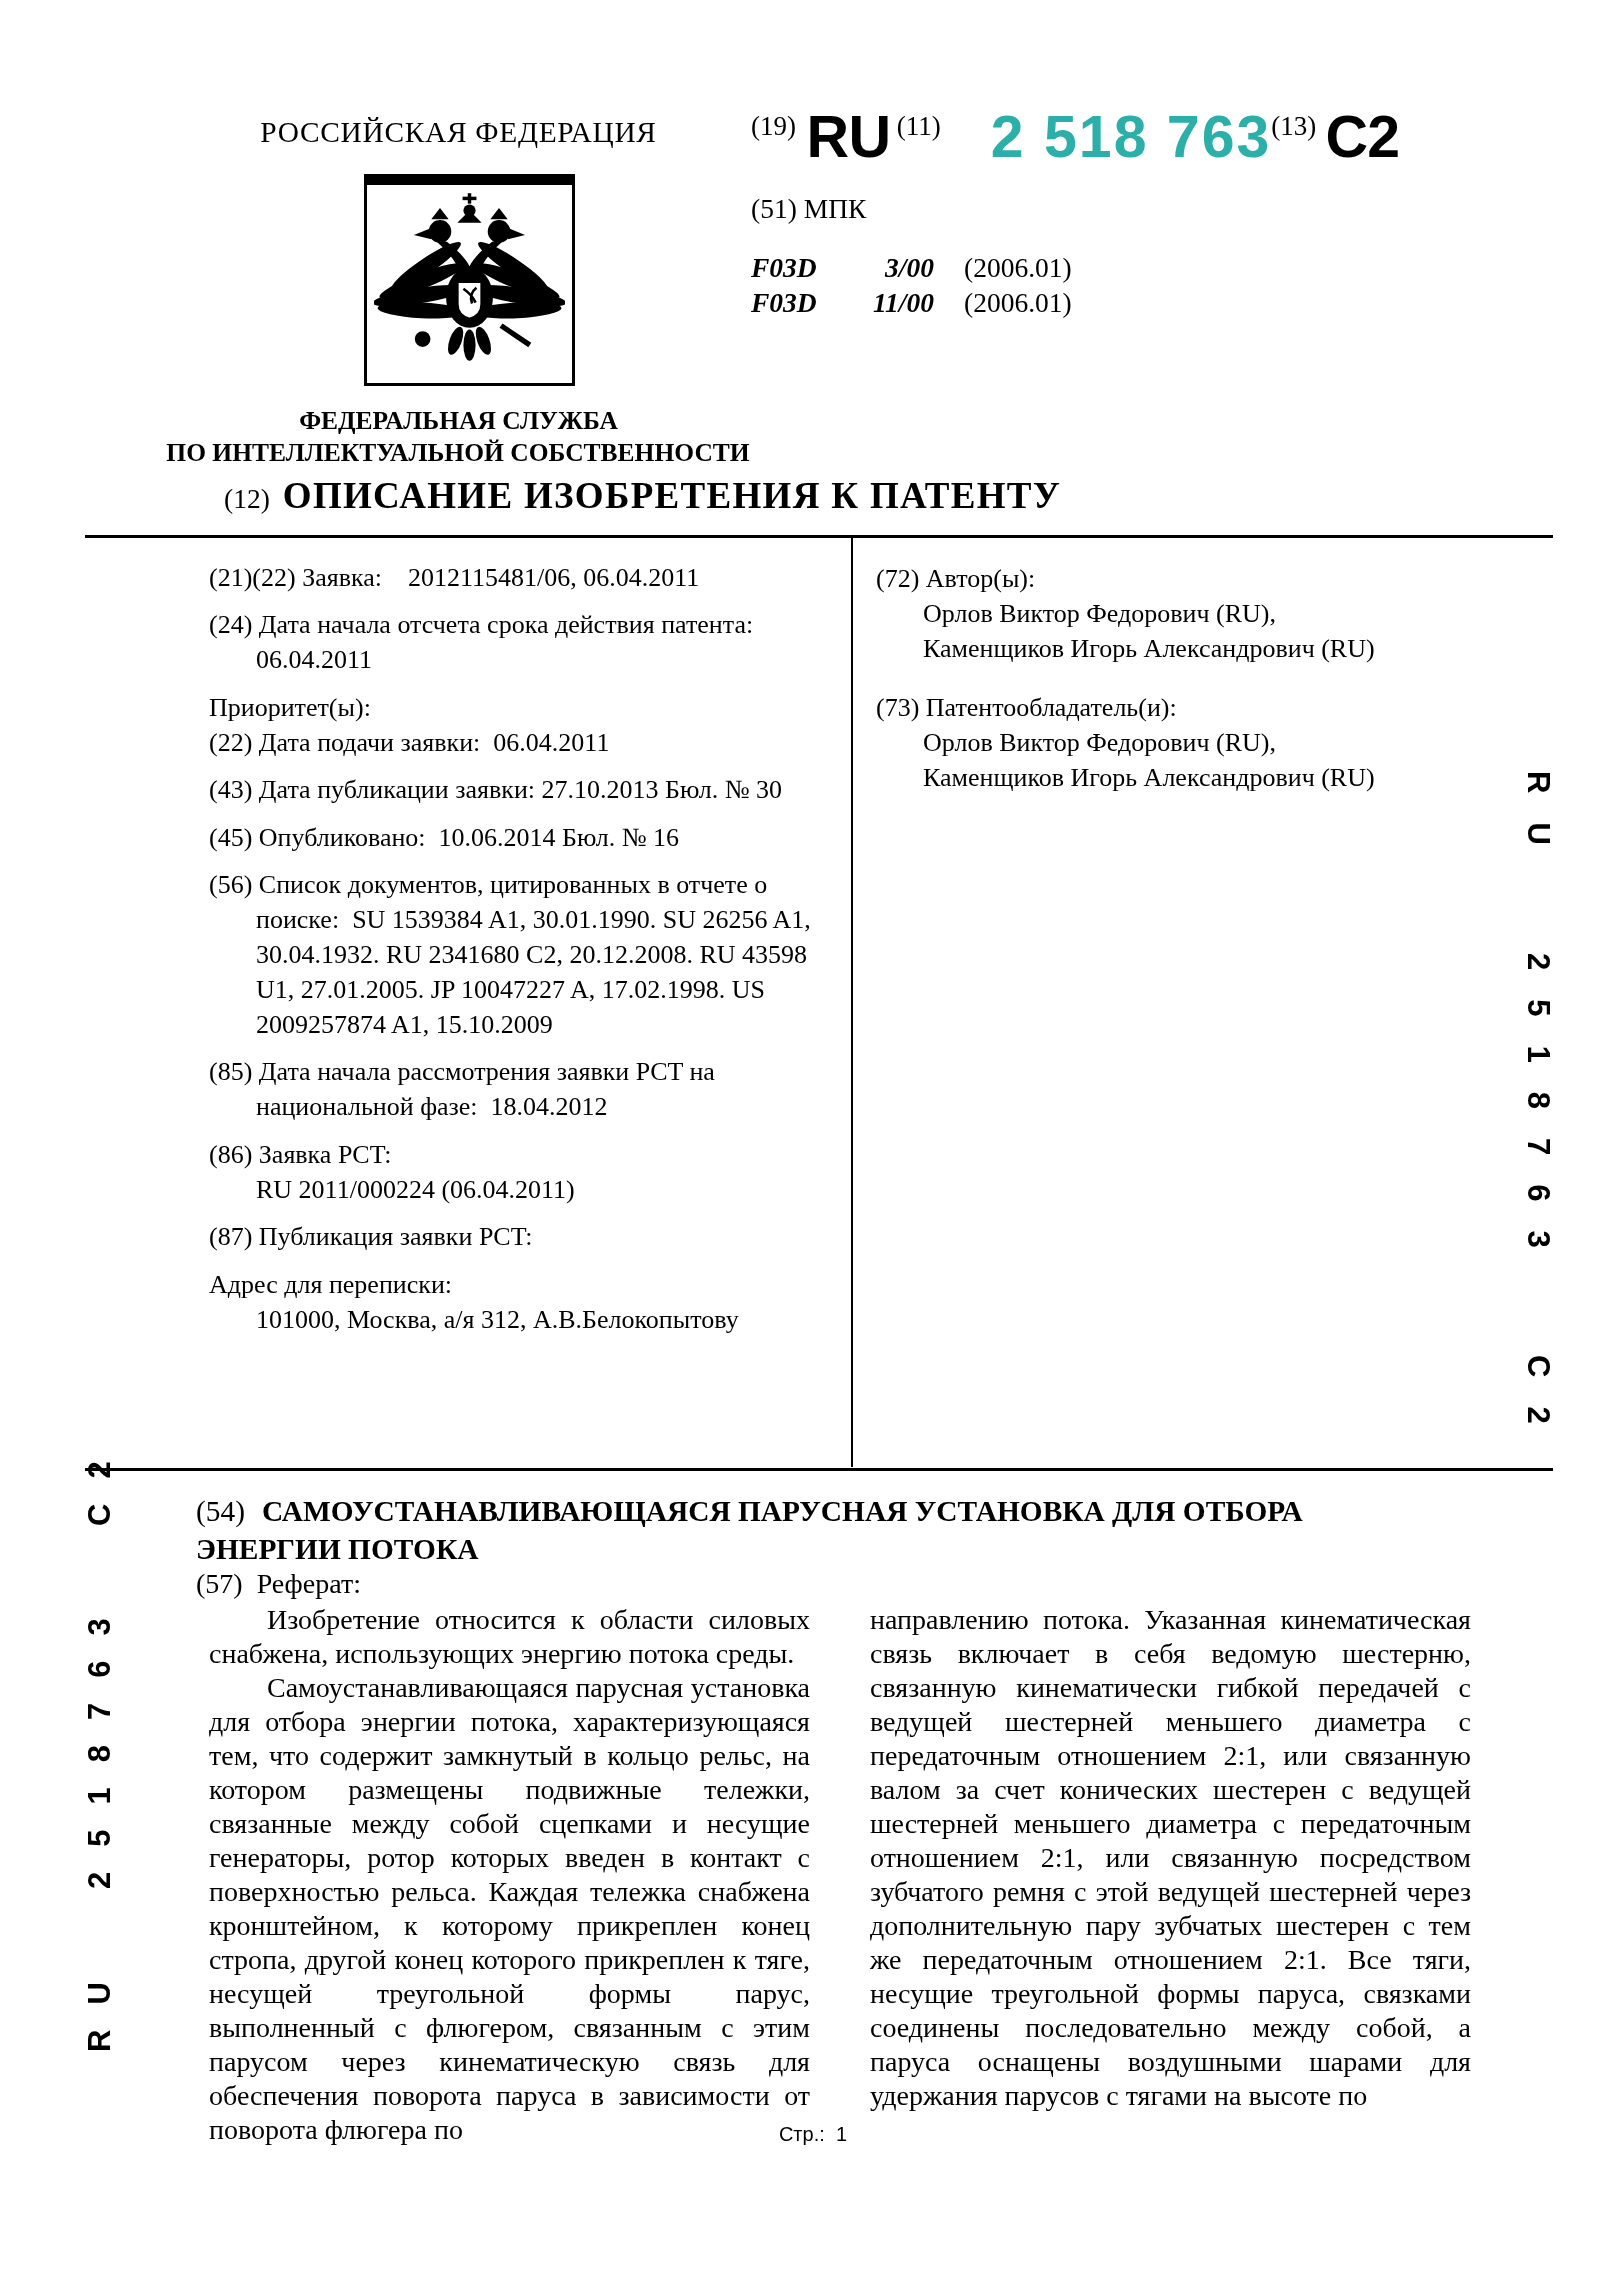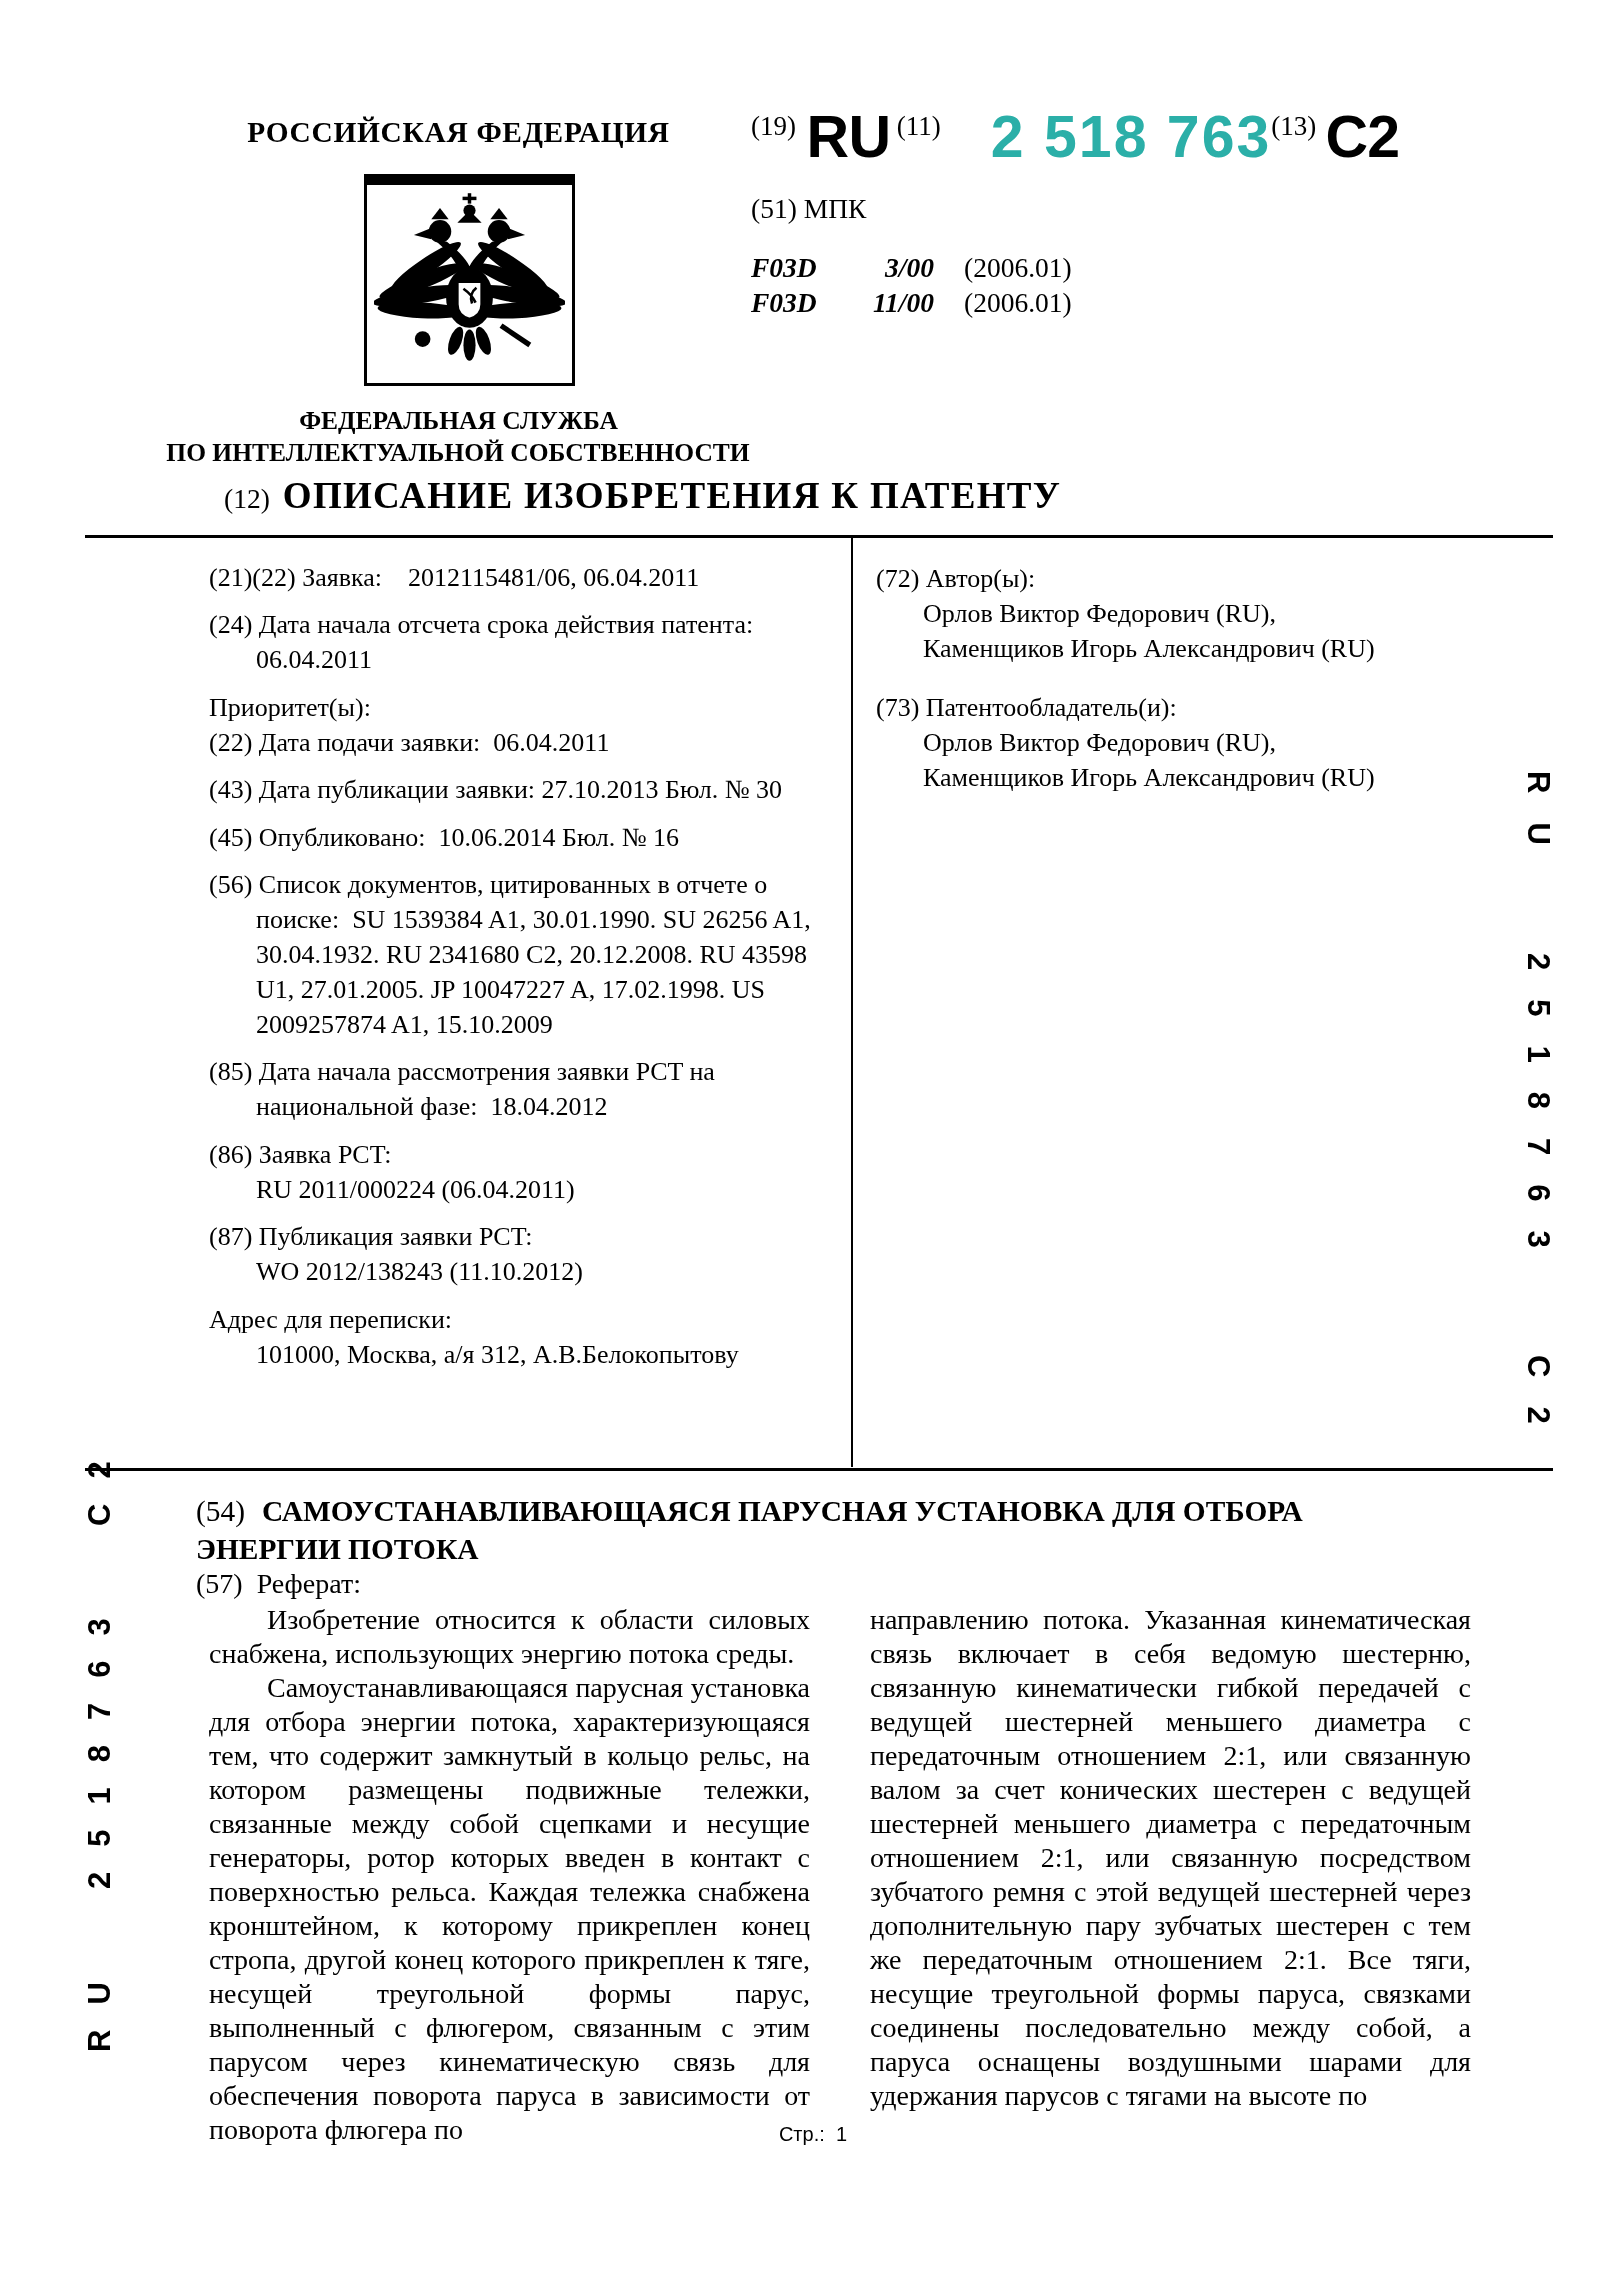--- a/index.html
+++ b/index.html
@@ -5,21 +5,21 @@
   html,body{margin:0;padding:0;background:#888;}
   .page{
     position:relative;width:1623px;height:2295px;background:#ffffff;
     font-family:"Liberation Serif",serif;color:#000;overflow:hidden;
   }
   .abs{position:absolute;}
   .center{text-align:center;}
   .b{font-weight:normal;}
 
   
-  .country{left:92px;top:116px;width:733px;font-size:29.4px;font-weight:bold;letter-spacing:0.7px;}
+  .country{left:92px;top:116px;width:733px;font-size:29.4px;font-weight:normal;letter-spacing:0.7px;}
   .coat-box{left:364px;top:174px;width:211px;height:212px;border:3.3px solid #000;border-top-width:11px;box-sizing:border-box;display:flex;align-items:center;justify-content:center;}
   .office1{left:92px;top:406px;width:733px;font-size:25.5px;font-weight:bold;}
   .office2{left:46px;top:438px;width:824px;font-size:25.5px;font-weight:bold;}
 
   .codes{left:751px;top:110px;display:flex;align-items:flex-start;white-space:nowrap;}
   .code-small{font-size:27px;line-height:33px;}
   .code-big{font-family:"Liberation Sans",sans-serif;font-weight:bold;font-size:59px;line-height:55px;letter-spacing:-0.7px;}
   .pubnum{margin-left:50px;letter-spacing:2px;}
   .ru{margin-left:10.5px;margin-right:6.5px;}
   .kind{margin-left:9.2px;}
@@ -170,21 +170,20 @@
     <div class="item">
       <span>(85) Дата начала рассмотрения заявки PCT на национальной фазе:</span>&nbsp;
       <span class="b">18.04.2012</span>
     </div>
     <div class="item">
       <span>(86) Заявка PCT:</span>
       <div class="sub b">RU 2011/000224 (06.04.2011)</div>
     </div>
     <div class="item">
       <span>(87) Публикация заявки PCT:</span>
-      <div class="sub b">WO 2012/138243 (11.10.2012)</div>
     </div>
     <div class="item">
       <span>Адрес для переписки:</span>
       <div class="sub b">101000, Москва, а/я 312, А.В.Белокопытову</div>
     </div>
   </div>
 
   <div class="abs bib bib-right">
     <div class="item">
       <span>(72) Автор(ы):</span>

